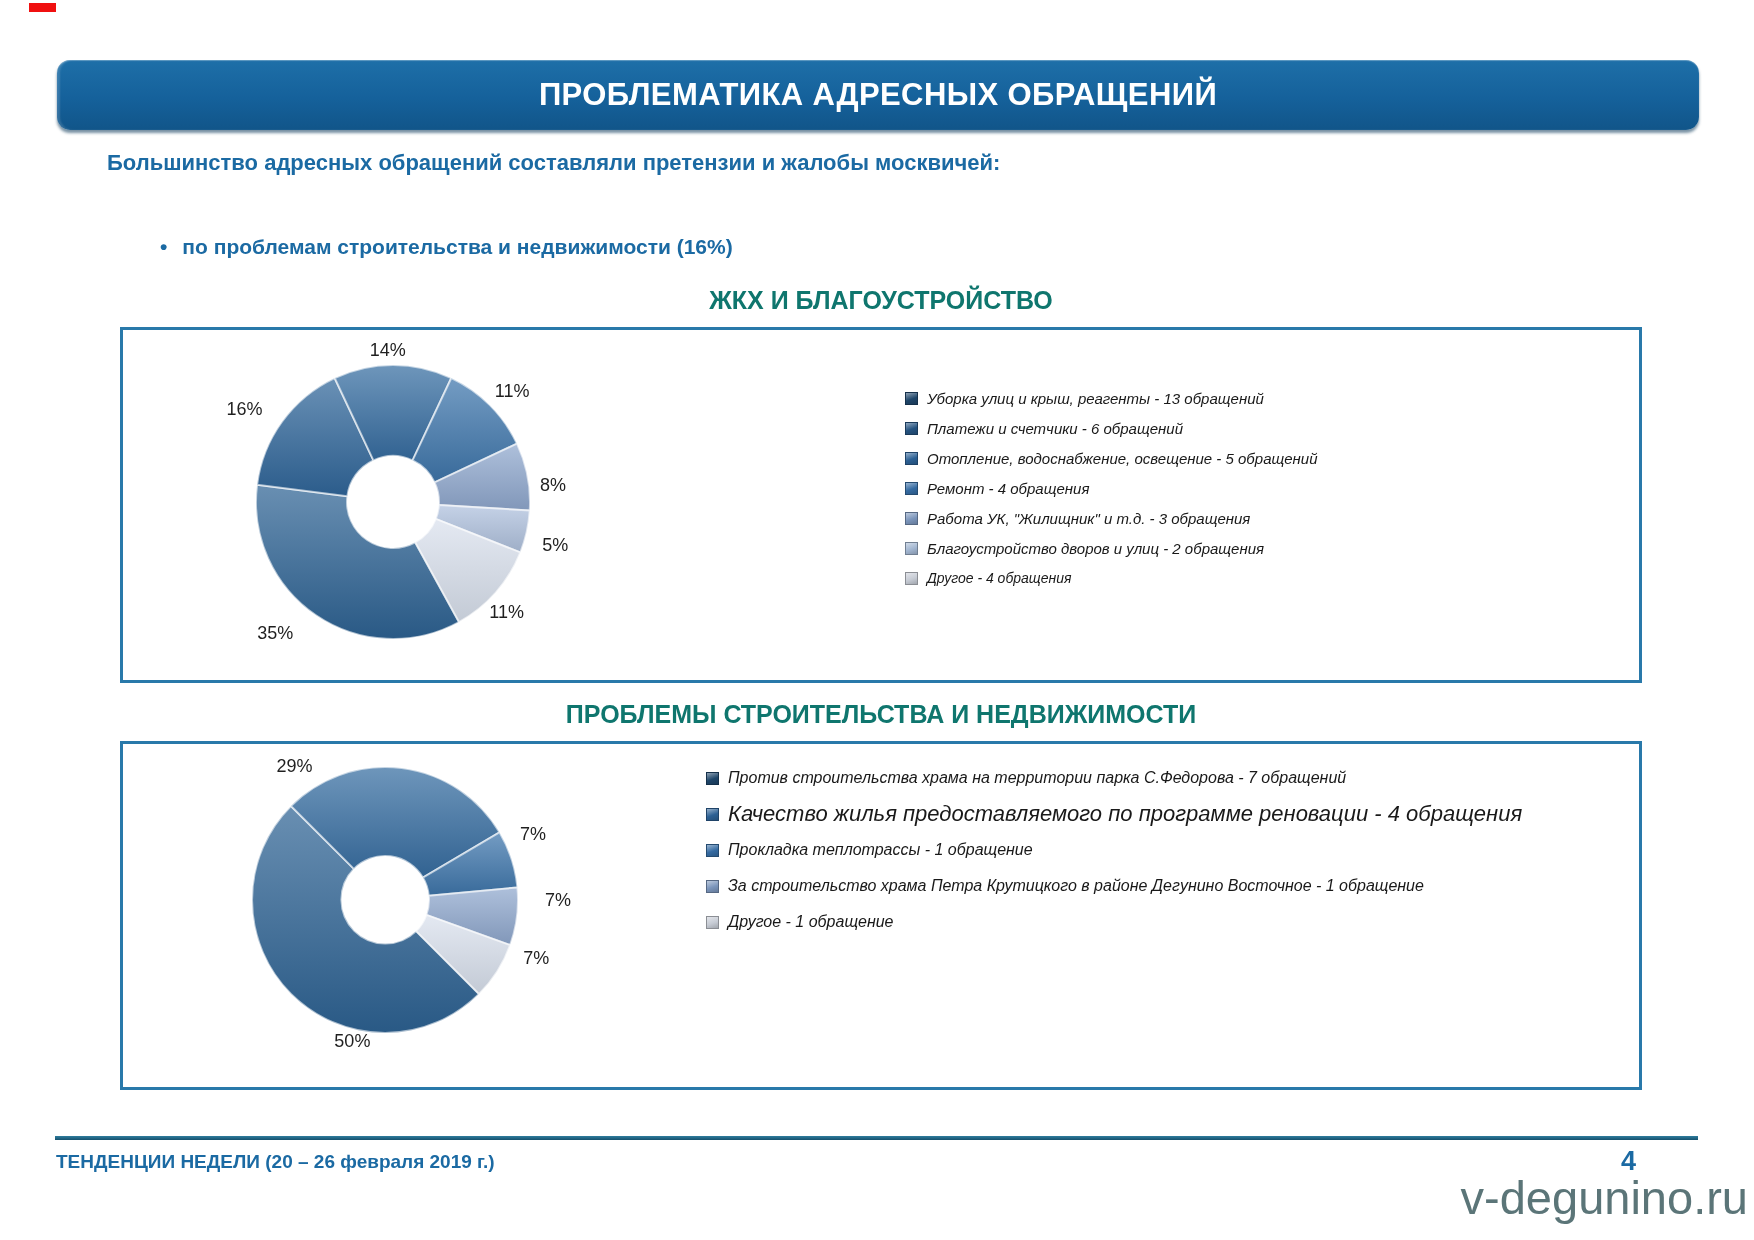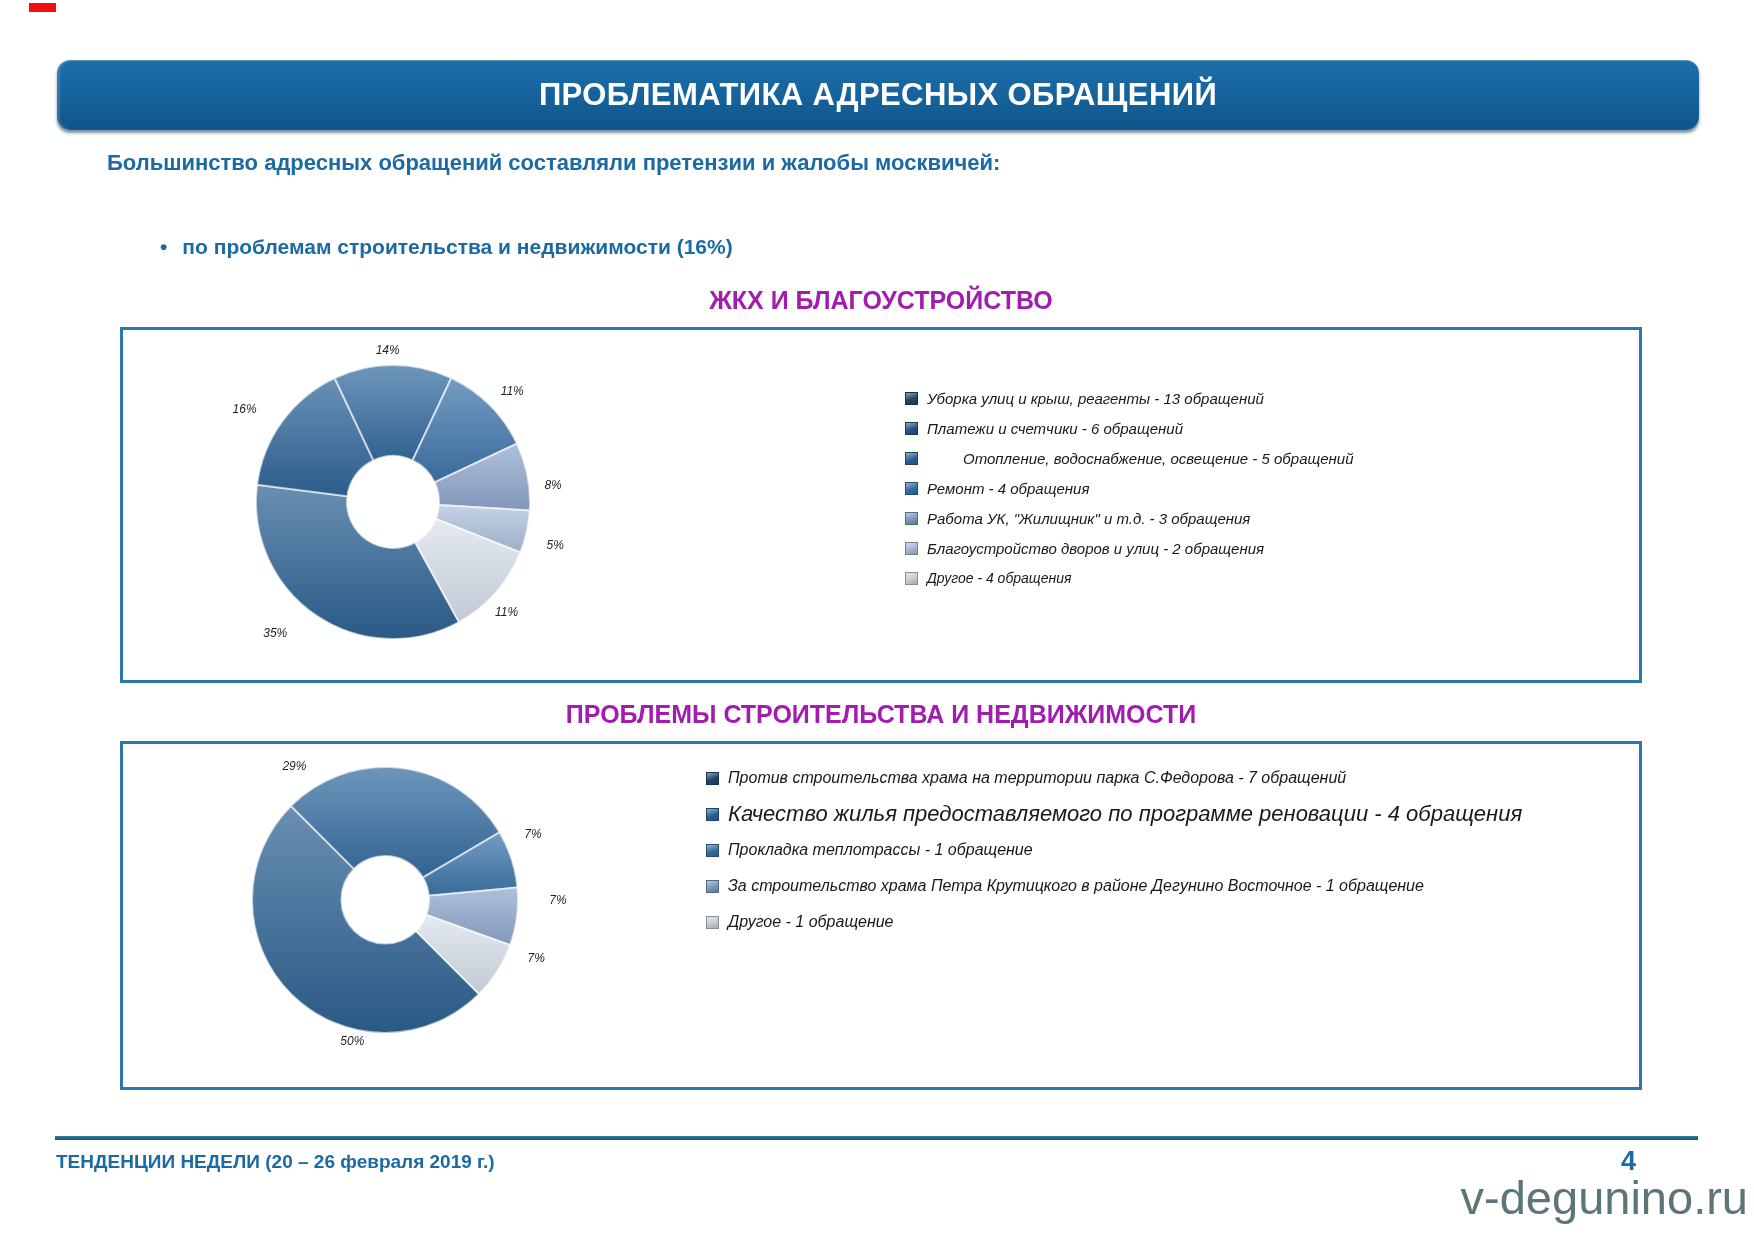--- a/index.html
+++ b/index.html
@@ -14,30 +14,30 @@
       box-shadow:0 3px 3px rgba(10,55,88,.55), inset 0 1px 1px rgba(255,255,255,.28), inset 3px 0 2px rgba(255,255,255,.14);
       display:flex;align-items:center;justify-content:center;}
   .header-title{color:#ffffff;font-size:31px;font-weight:bold;letter-spacing:.4px;}
 
   .intro-heading{position:absolute;left:107px;top:150px;font-size:22px;font-weight:bold;color:#1b6aa3;}
   .bullet-line{position:absolute;left:160px;font-size:21px;font-weight:bold;color:#1b6aa3;display:flex;}
   .bullet-line::before{content:"\2022";margin-right:15px;font-size:21px;}
   #bullet1{top:187px;} #bullet2{top:223px;margin-top:12px;}
 
   .section-title{position:absolute;left:120px;width:1522px;text-align:center;
-      font-size:25px;font-weight:bold;color:#a21caf;white-space:nowrap;}
+      font-size:25px;font-weight:bold;color:#0f766e;white-space:nowrap;}
   #title1{top:286px;} #title2{top:700px;}
 
   .chart-box{position:absolute;left:120px;width:1522px;box-sizing:border-box;
       border:3px solid #2979aa;background:#ffffff;}
   #box1{top:327px;height:356px;}
   #box2{top:741px;height:349px;}
 
   svg.donut{position:absolute;}
-  .pct{position:absolute;transform:translate(-50%,-50%);font-size:12px;color:#1f1f1f;white-space:nowrap;font-style:italic;}
+  .pct{position:absolute;transform:translate(-50%,-50%);font-size:18px;color:#1f1f1f;white-space:nowrap;}
 
   .legend{position:absolute;}
   .legend-row{display:flex;align-items:center;font-style:italic;}
   .legend-row .swatch{flex:0 0 auto;margin-right:9px;}
   .legend-row .ltext{color:#191919;white-space:nowrap;}
 
   .footer-line{position:absolute;left:55px;top:1136px;width:1643px;height:4px;
       background:linear-gradient(180deg,#2f7d9e 0%,#16516d 100%);}
   .footer-text{position:absolute;left:56px;top:1151px;font-size:19px;font-weight:bold;color:#1b6aa3;}
   .page-number{position:absolute;left:1596px;top:1146px;width:40px;text-align:right;
@@ -119,21 +119,21 @@
     </svg>
     <div class="legend" style="left: 905px; top: 383px;">
       <div class="legend-row" style="height: 30px;">
         <span class="swatch" style="height: 13px; width: 13px; background: linear-gradient(160deg, rgb(143, 162, 180) 0%, rgb(30, 69, 105) 55%, rgb(25, 57, 86) 100%); border: 1px solid rgb(21, 48, 74); box-sizing: border-box;"></span>
         <span class="ltext" style="font-size: 15px;">Уборка улиц и крыш, реагенты - 13 обращений</span>
       </div>
       <div class="legend-row" style="height: 30px;">
         <span class="swatch" style="height: 13px; width: 13px; background: linear-gradient(160deg, rgb(146, 169, 192) 0%, rgb(37, 83, 128) 55%, rgb(30, 68, 105) 100%); border: 1px solid rgb(26, 58, 90); box-sizing: border-box;"></span>
         <span class="ltext" style="font-size: 15px;">Платежи и счетчики - 6 обращений</span>
       </div>
-      <div class="legend-row" style="height: 30px; gap: 36px;">
+      <div class="legend-row" style="height: 30px;">
         <span class="swatch" style="height: 13px; width: 13px; background: linear-gradient(160deg, rgb(150, 176, 202) 0%, rgb(44, 96, 148) 55%, rgb(36, 79, 121) 100%); border: 1px solid rgb(31, 67, 104); box-sizing: border-box;"></span>
         <span class="ltext" style="font-size: 15px;">Отопление, водоснабжение, освещение - 5 обращений</span>
       </div>
       <div class="legend-row" style="height: 30px;">
         <span class="swatch" style="height: 13px; width: 13px; background: linear-gradient(160deg, rgb(154, 181, 209) 0%, rgb(53, 107, 162) 55%, rgb(43, 88, 133) 100%); border: 1px solid rgb(37, 75, 113); box-sizing: border-box;"></span>
         <span class="ltext" style="font-size: 15px;">Ремонт - 4 обращения</span>
       </div>
       <div class="legend-row" style="height: 30px;">
         <span class="swatch" style="height: 13px; width: 13px; background: linear-gradient(160deg, rgb(189, 202, 221) 0%, rgb(123, 149, 187) 55%, rgb(101, 122, 153) 100%); border: 1px solid rgb(86, 104, 131); box-sizing: border-box;"></span>
         <span class="ltext" style="font-size: 15px;">Работа УК, "Жилищник" и т.д. - 3 обращения</span>

